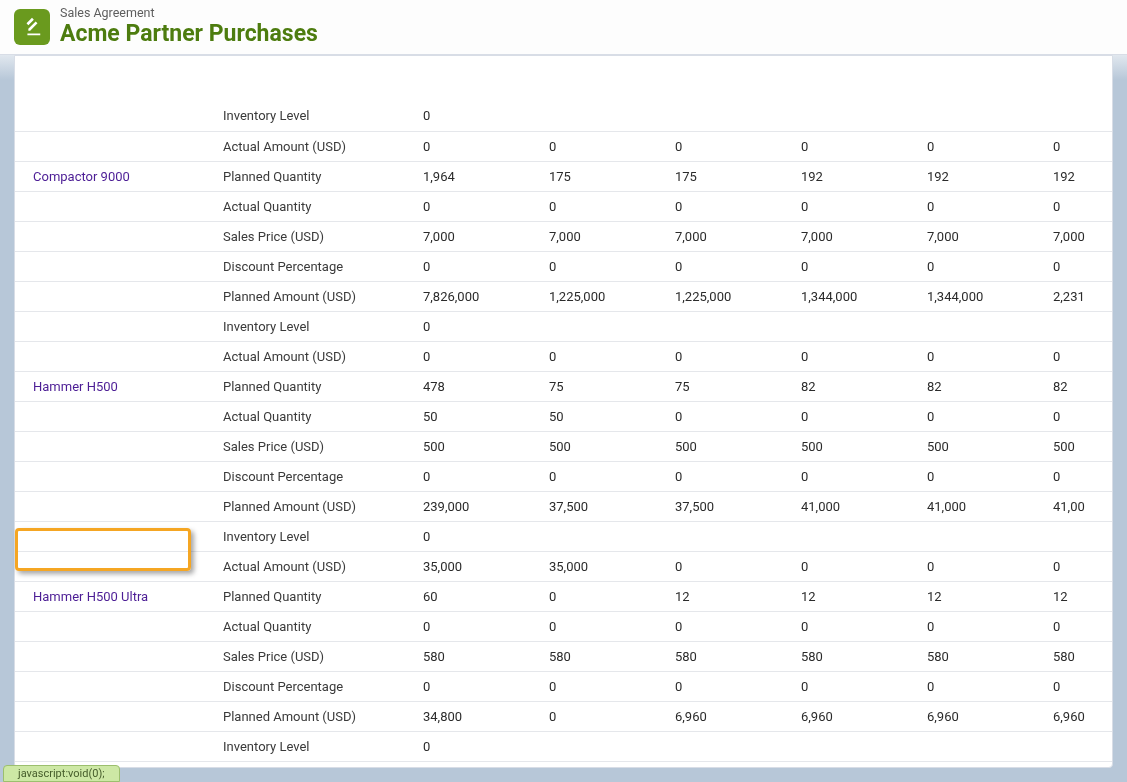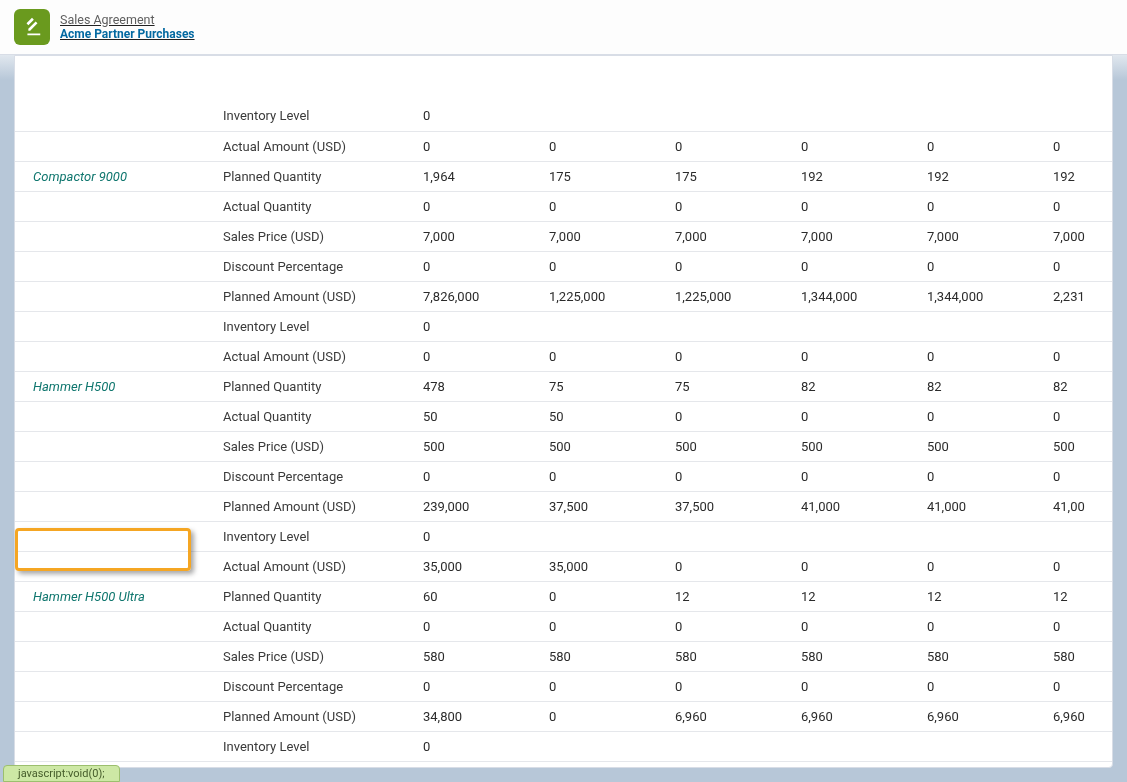--- a/index.html
+++ b/index.html
@@ -35,23 +35,23 @@
     z-index: 5;
   }
   .header .icon-box {
     width: 36px; height: 36px;
     border-radius: 6px;
     background: #6a9a1e;
     display: flex; align-items: center; justify-content: center;
     margin-right: 10px;
   }
   .header .icon-box svg { fill: #fff; }
-  .header .titles { display: flex; flex-direction: column; line-height: 1.25; text-decoration: underline; }
+  .header .titles { display: flex; flex-direction: column; line-height: 1.25; }
   .header .obj-label { font-size: 12.5px; color: #5e5e5e; }
-  .header .obj-name  { font-size: 12px;   color: #0369a1; font-weight: 700; }
+  .header .obj-name  { font-size: 23px;   color: #4d7c0f; font-weight: 700; }
 
   .card {
     position: absolute;
     left: 14px;
     right: 14px;
     top: 55px;
     bottom: 14px;
     background: #fff;
     border: 1px solid #d8dde6;
     border-radius: 0 0 4px 4px;
@@ -72,24 +72,23 @@
     border-bottom: 1px solid #e5e7eb;
     padding: 4px 8px;
     white-space: nowrap;
     overflow: hidden;
     font-size: 13px;
     color: #2b2b2b;
   }
   td.product-cell { padding-left: 18px; vertical-align: top; padding-top: 7px; }
   td.product-cell a,
   td.product-cell span.lnk {
-    color: #0f766e;
+    color: #4c1d95;
     text-decoration: none;
     cursor: pointer;
-    font-style: italic;
   }
   td.metric-cell { color: #3a3a3a; }
   td.val-cell    { color: #2b2b2b; }
 
   .highlight-box {
     position: absolute;
     border: 3px solid #f5a623;
     border-radius: 4px;
     box-shadow: 3px 3px 5px rgba(0,0,0,0.35);
     pointer-events: none;

